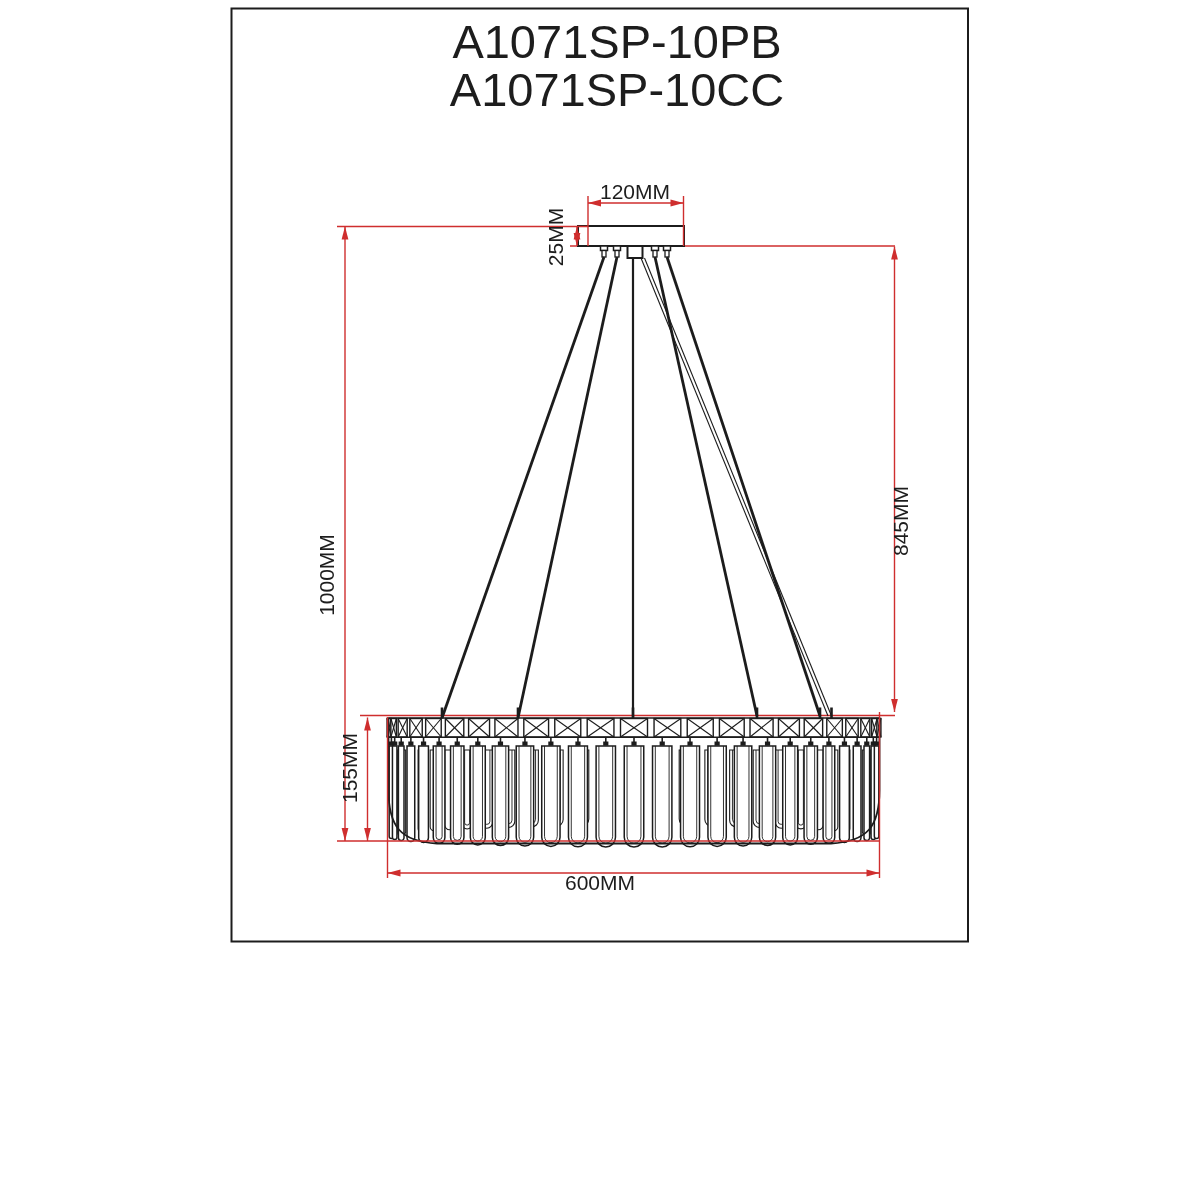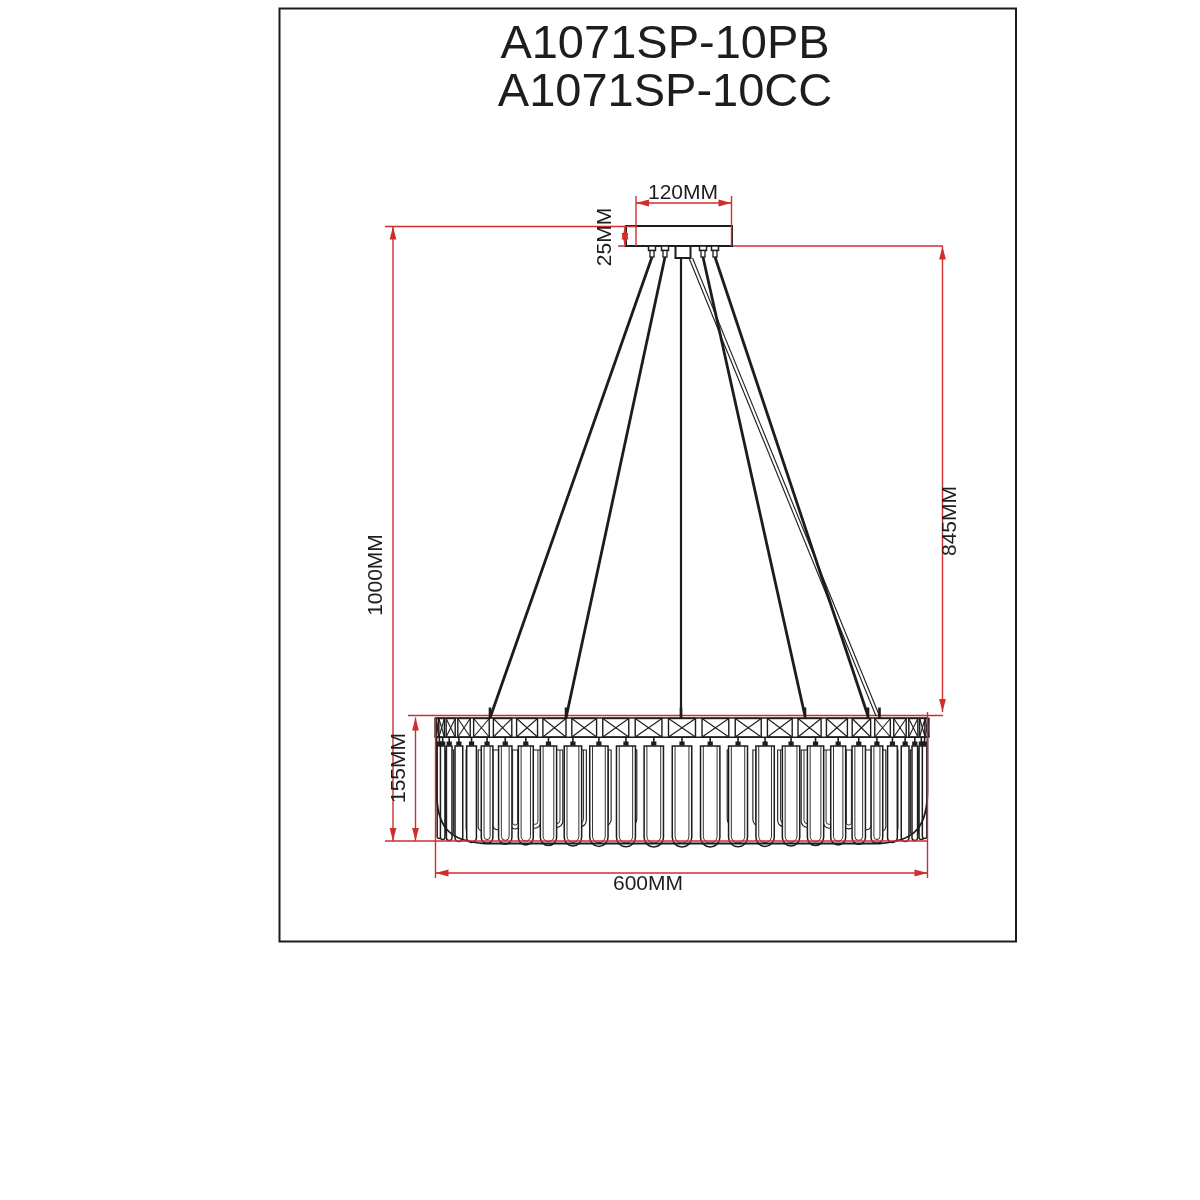--- a/index.html
+++ b/index.html
@@ -1,16 +1,16 @@
 <!DOCTYPE html>
 <html><head>
 <meta charset="utf-8">
 <style>
   html,body{margin:0;padding:0;background:#ffffff;width:1200px;height:1200px;overflow:hidden;}
-  .canvas{position:relative;width:992px;height:1200px;background:#ffffff;margin-left:48px;}
+  .canvas{position:relative;width:992px;height:1200px;background:#ffffff;}
   svg{display:block;}
   text{font-family:"Liberation Sans", sans-serif;fill:#1d1d1d;}
   .t-title{font-size:47px;letter-spacing:0px;}
   .t-dim{font-size:21px;}
 </style>
 </head>
 <body>
 
 <div class="canvas">
 <svg width="1200" height="1200" viewBox="0 0 1200 1200">

